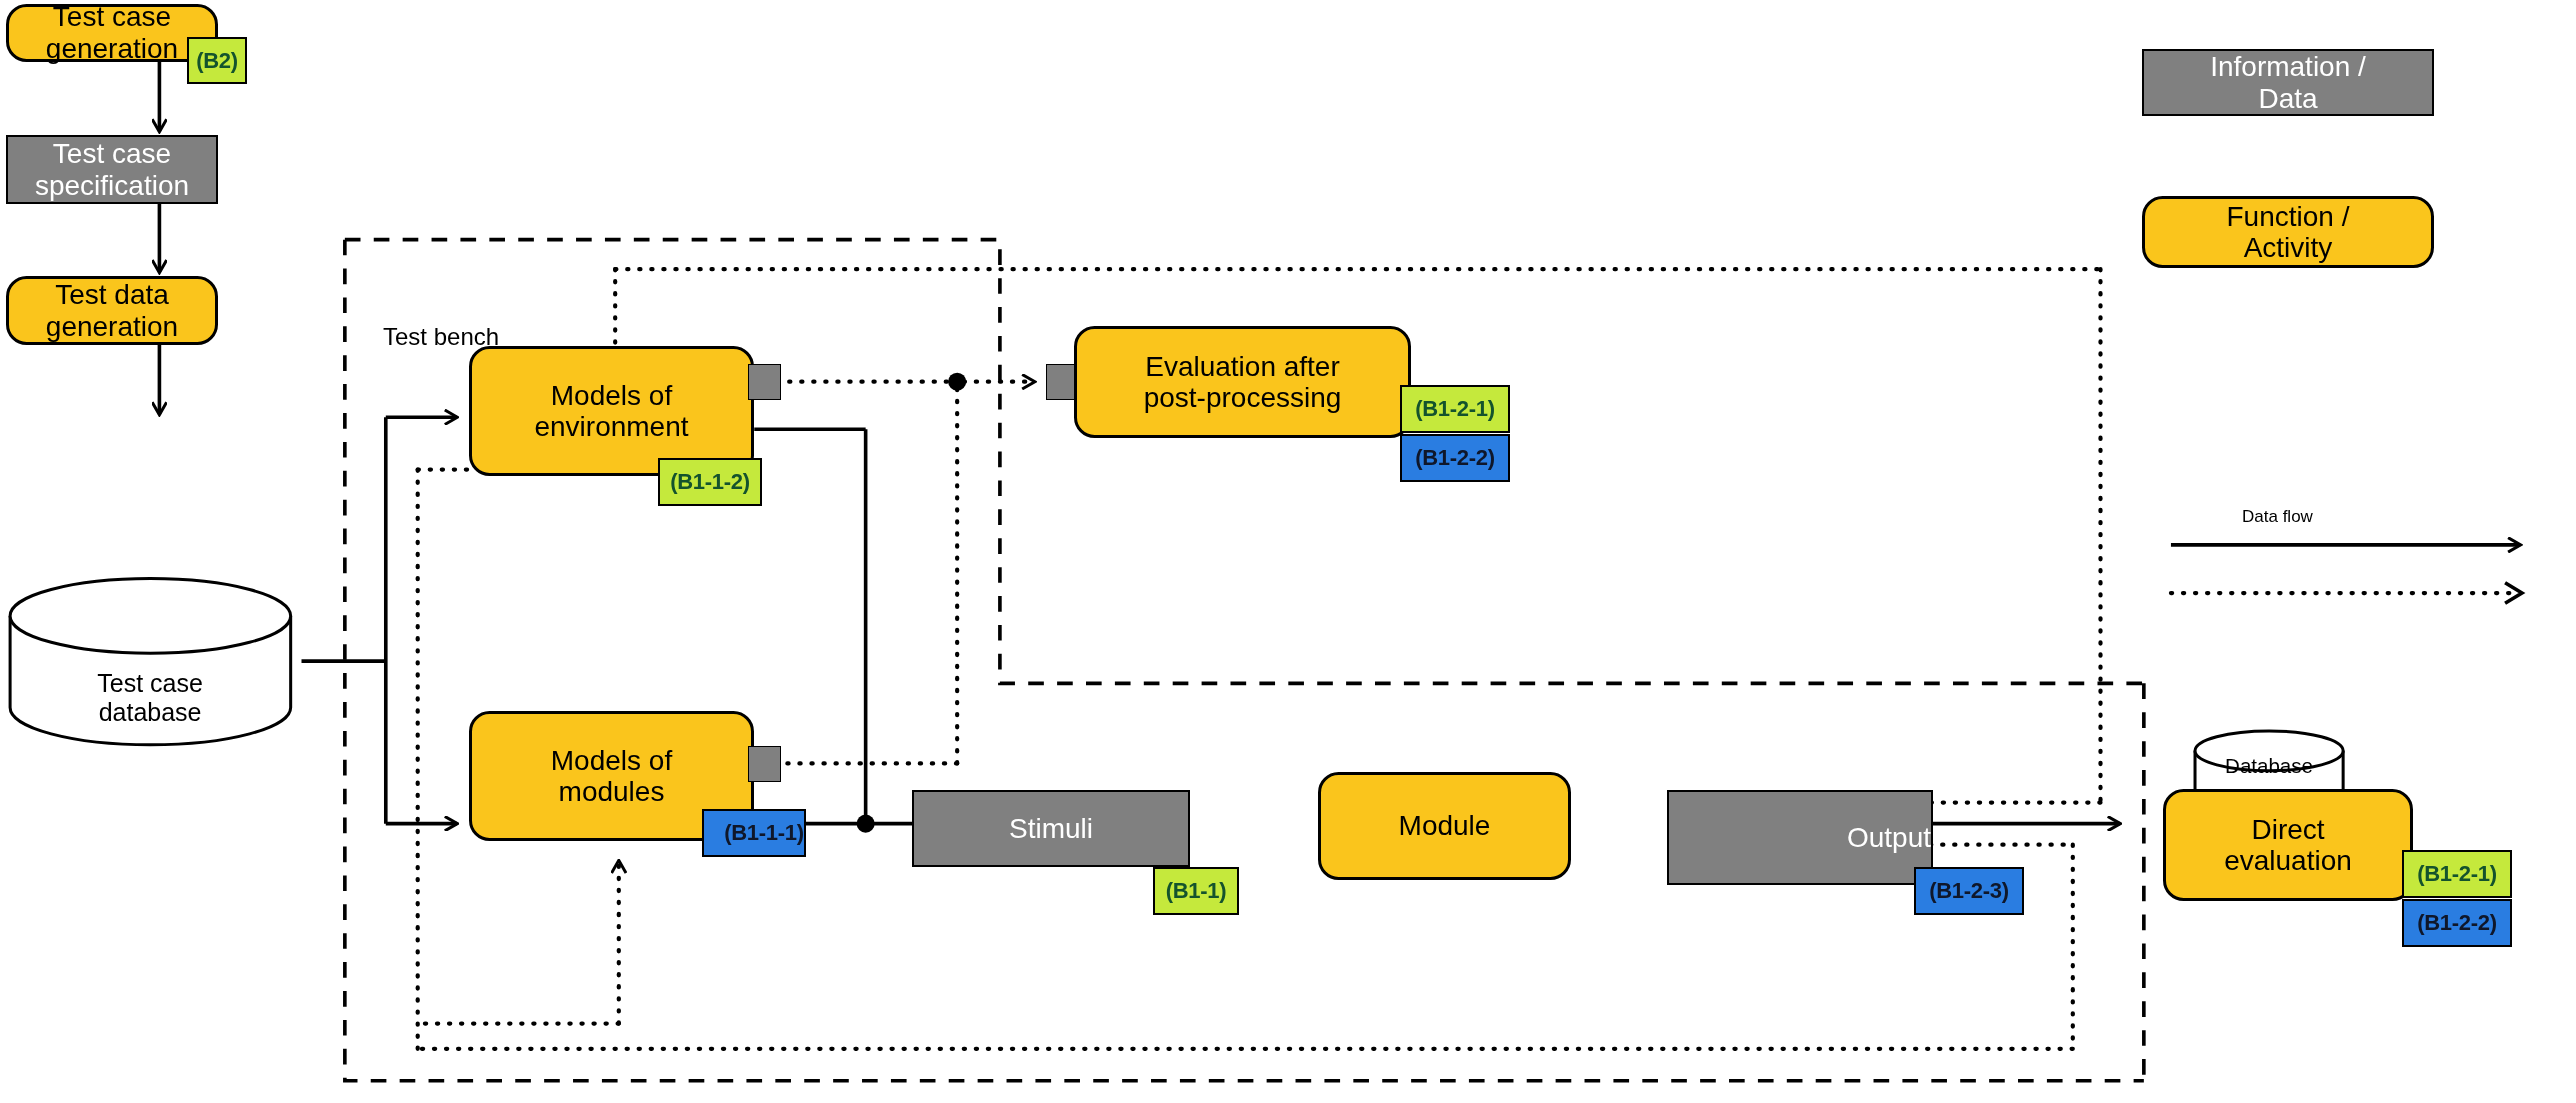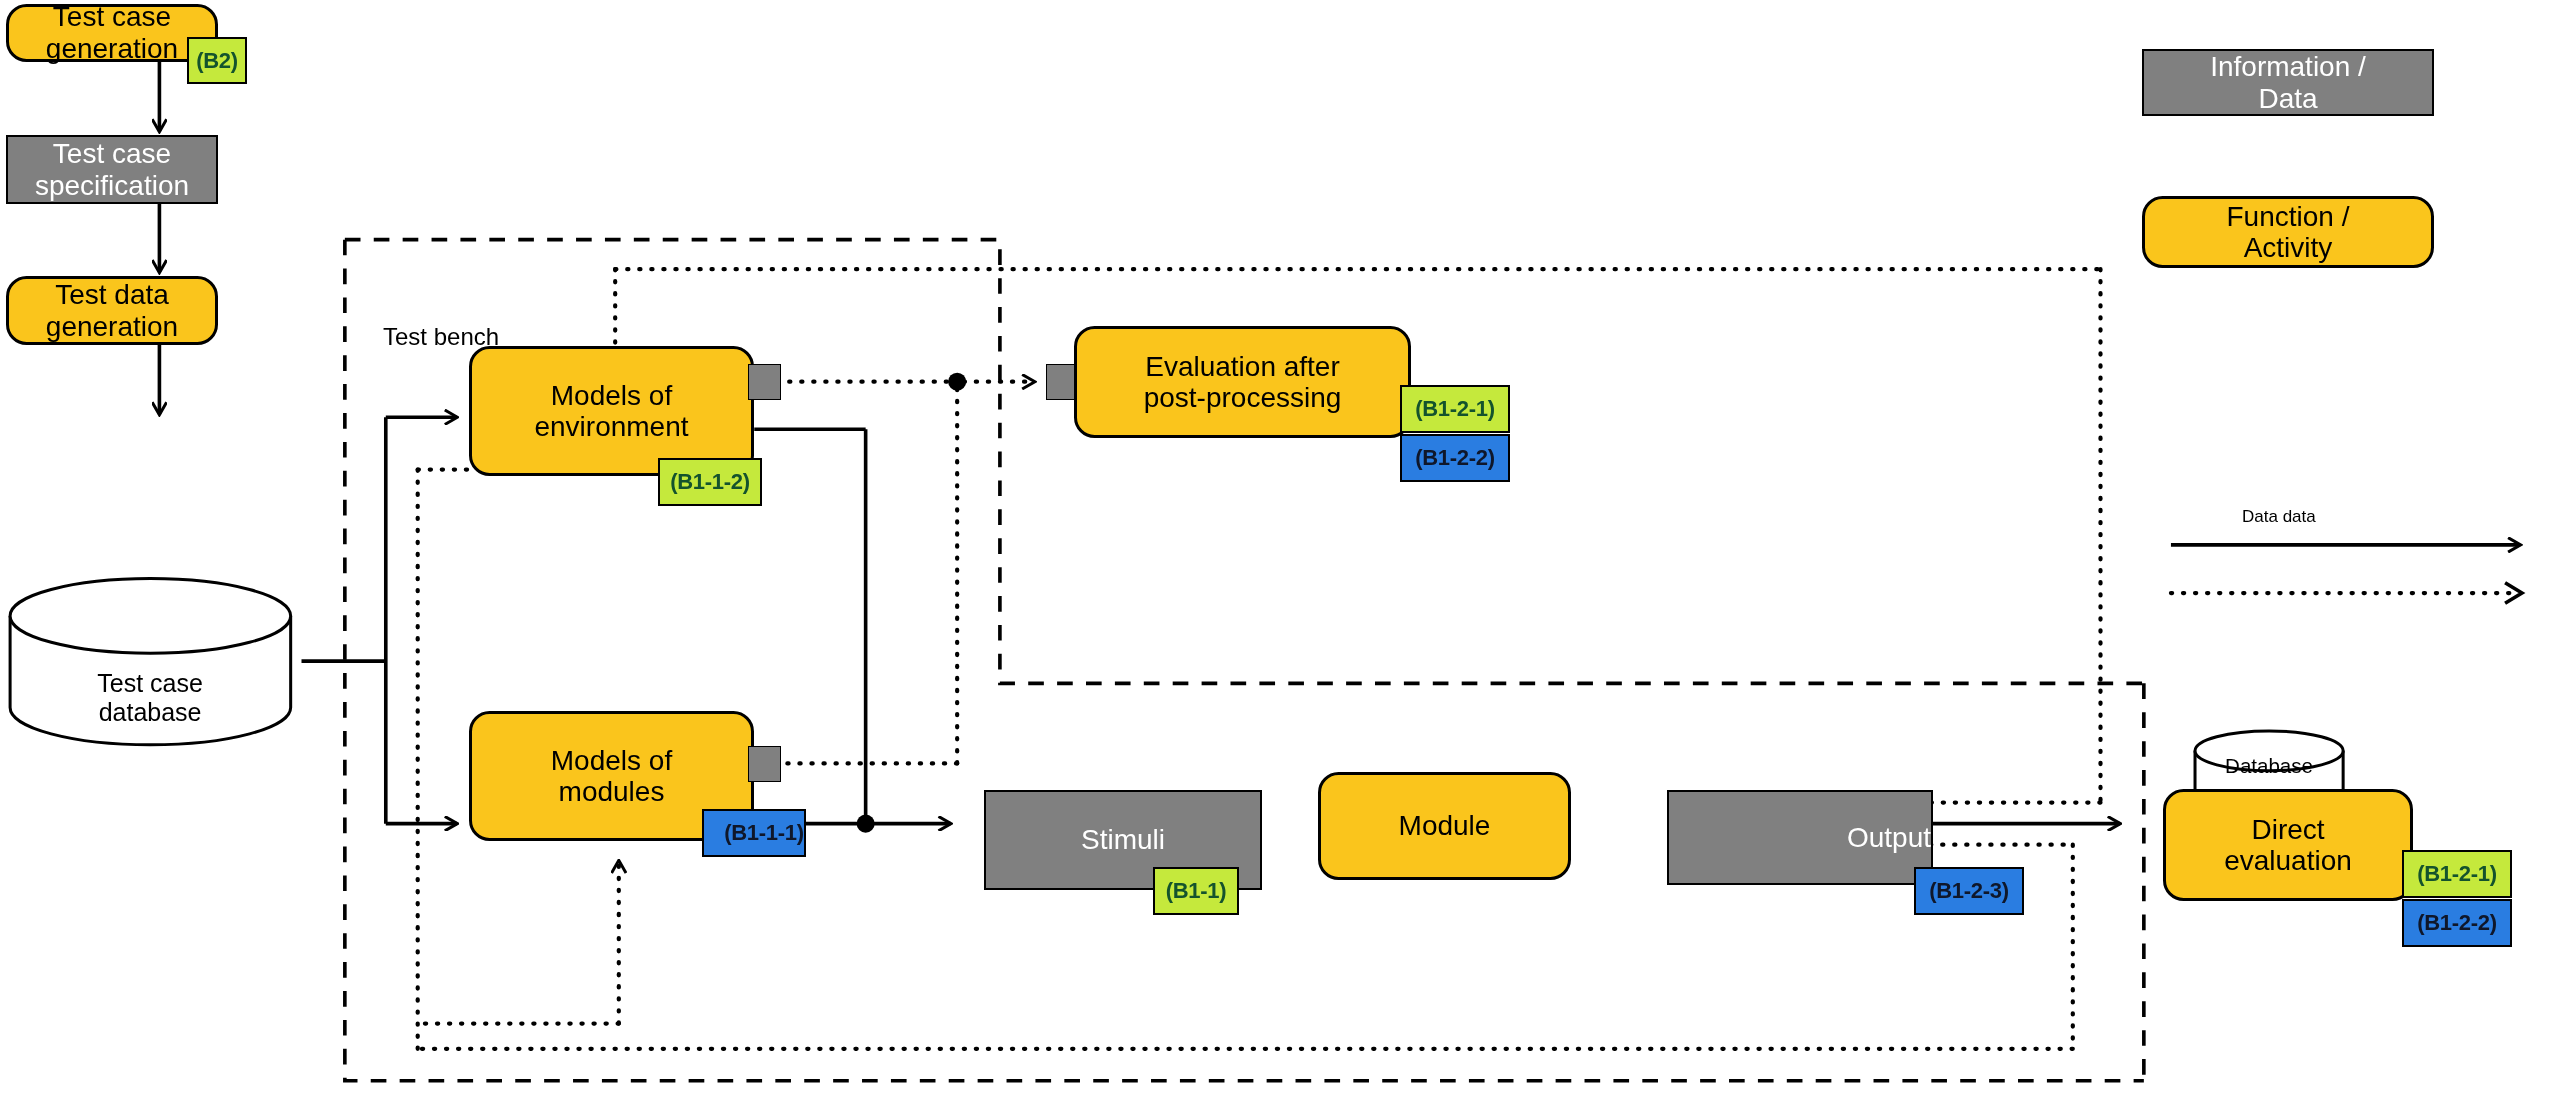--- a/index.html
+++ b/index.html
@@ -173,21 +173,21 @@
     <span style="white-space:pre-line">Evaluation after
 post-processing</span>
   </div>
   <div class="tag tag-green" style="left:1400px;top:385px;width:110px;height:48px;">
     <span>(B1-2-1)</span>
   </div>
   <div class="tag tag-blue" style="left:1400px;top:434px;width:110px;height:48px;">
     <span>(B1-2-2)</span>
   </div>
 
-  <div class="node info" style="left:984px;top:790px;width:278px;height:100px;">
+  <div class="node info" style="left:912px;top:790px;width:278px;height:77px;">
     <span>Stimuli</span>
   </div>
   <div class="tag tag-green" style="left:1153px;top:867px;width:86px;height:48px;">
     <span>(B1-1)</span>
   </div>
 
   <div class="node func" style="left:1318px;top:772px;width:253px;height:108px;">
     <span>Module</span>
   </div>
 
@@ -217,17 +217,17 @@
   <div class="node func" style="left:2142px;top:196px;width:292px;height:72px;">
     <span style="white-space:pre-line">Function /
 Activity</span>
   </div>
 
   <div class="dbtext-sm" style="left:2195px;top:754px;width:148px;">
     <span>Database</span>
   </div>
 
   <div class="lbl-sm" style="left:2242px;top:507px;">
-    <span>Data data</span>
+    <span>Data flow</span>
   </div>
 
 </div>
 
 
 </body></html>

